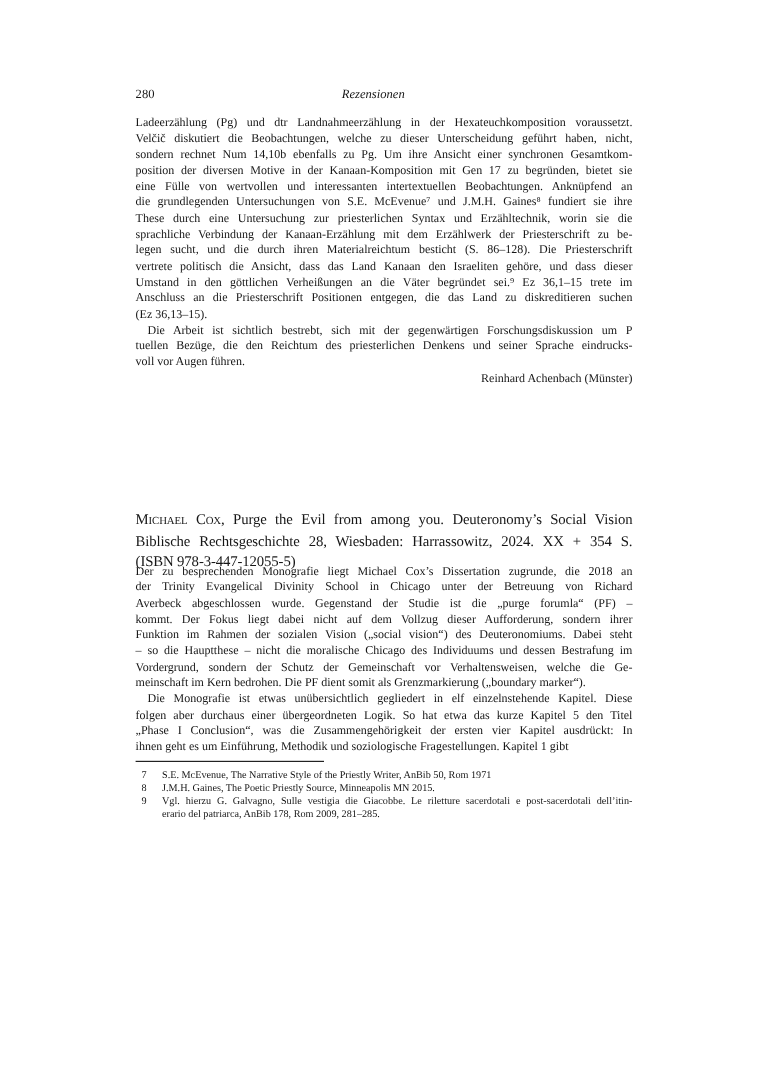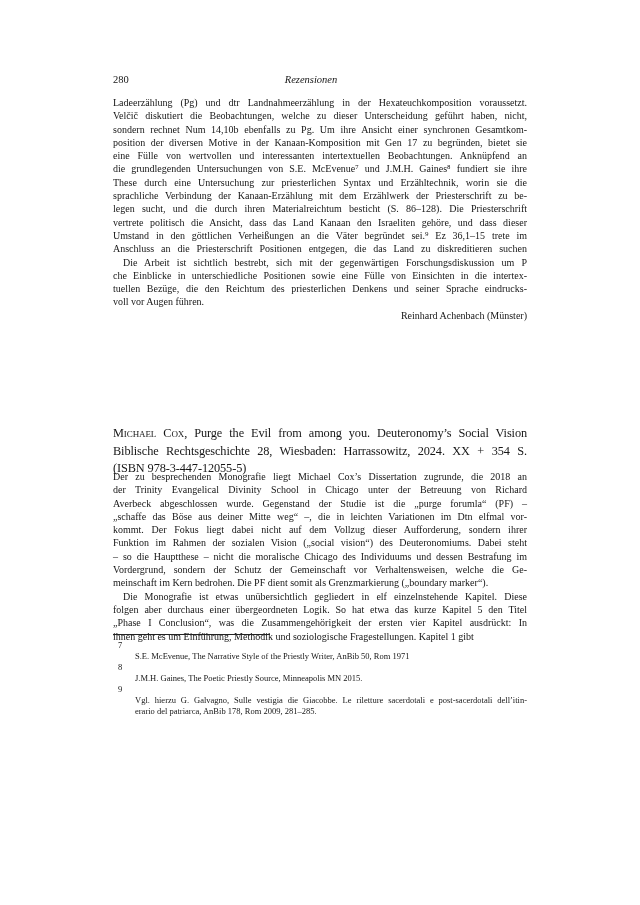--- a/index.html
+++ b/index.html
@@ -30,21 +30,21 @@
   .review2-heading{top:381px;font-size:12.3px;line-height:17.5px;letter-spacing:-0.1px;margin-top:44px;}
   .sc{font-variant:small-caps;}
 
   .review2-body{top:452px;margin-top:18px;}
 
   
   .fn-rule{top:634px;width:157px;height:1px;background:#222;}
   .footnotes{top:640px;font-size:8.5px;line-height:11px;}
   .fn-row{display:flex;}
   .fn-num{width:17px;padding-left:5px;flex:0 0 auto;}
-  .fn-text{flex:1 1 auto;min-width:0;margin-top:11px;}
+  .fn-text{flex:1 1 auto;min-width:0;}
 </style>
 </head>
 <body>
 
 <div class="page">
 
   <div class="block running-head">
     <span class="page-number">280</span>
     <span class="head-title">Rezensionen</span>
   </div>
@@ -56,24 +56,24 @@
         <div class="tl">sondern rechnet Num 14,10b ebenfalls zu Pg. Um ihre Ansicht einer synchronen Gesamtkom-</div>
         <div class="tl">position der diversen Motive in der Kanaan-Komposition mit Gen 17 zu begründen, bietet sie</div>
         <div class="tl">eine Fülle von wertvollen und interessanten intertextuellen Beobachtungen. Anknüpfend an</div>
         <div class="tl">die grundlegenden Untersuchungen von S.E. McEvenue⁷ und J.M.H. Gaines⁸ fundiert sie ihre</div>
         <div class="tl">These durch eine Untersuchung zur priesterlichen Syntax und Erzähltechnik, worin sie die</div>
         <div class="tl">sprachliche Verbindung der Kanaan-Erzählung mit dem Erzählwerk der Priesterschrift zu be-</div>
         <div class="tl">legen sucht, und die durch ihren Materialreichtum besticht (S. 86–128). Die Priesterschrift</div>
         <div class="tl">vertrete politisch die Ansicht, dass das Land Kanaan den Israeliten gehöre, und dass dieser</div>
         <div class="tl">Umstand in den göttlichen Verheißungen an die Väter begründet sei.⁹ Ez 36,1–15 trete im</div>
         <div class="tl">Anschluss an die Priesterschrift Positionen entgegen, die das Land zu diskreditieren suchen</div>
+        <div class="tl tl-last">(Ez 36,13–15).</div>
       </div>
     <div>
         <div class="tl tl-indent">Die Arbeit ist sichtlich bestrebt, sich mit der gegenwärtigen Forschungsdiskussion um P</div>
-        <div class="tl">che Einblicke in unterschiedliche Positionen sowie eine Fülle von Einsichten in die intertex-</div>
         <div class="tl">tuellen Bezüge, die den Reichtum des priesterlichen Denkens und seiner Sprache eindrucks-</div>
         <div class="tl tl-last">voll vor Augen führen.</div>
       </div>
     <div class="signature">Reinhard Achenbach (Münster)</div>
   </div>
 
   <div class="block review2-heading">
     <div class="tl">
       <span class="sc">Michael Cox</span><span>, Purge the Evil from among you. Deuteronomy’s Social Vision</span>
     </div>
@@ -81,21 +81,20 @@
         <div class="tl">Biblische Rechtsgeschichte 28, Wiesbaden: Harrassowitz, 2024. XX + 354 S.</div>
         <div class="tl tl-last">(ISBN 978-3-447-12055-5)</div>
       </div>
   </div>
 
   <div class="block bodytext review2-body">
     <div>
         <div class="tl">Der zu besprechenden Monografie liegt Michael Cox’s Dissertation zugrunde, die 2018 an</div>
         <div class="tl">der Trinity Evangelical Divinity School in Chicago unter der Betreuung von Richard</div>
         <div class="tl">Averbeck abgeschlossen wurde. Gegenstand der Studie ist die „purge forumla“ (PF) –</div>
-        <div class="tl">„schaffe das Böse aus deiner Mitte weg“ –, die in leichten Variationen im Dtn elfmal vor-</div>
         <div class="tl">kommt. Der Fokus liegt dabei nicht auf dem Vollzug dieser Aufforderung, sondern ihrer</div>
         <div class="tl">Funktion im Rahmen der sozialen Vision („social vision“) des Deuteronomiums. Dabei steht</div>
         <div class="tl">– so die Hauptthese – nicht die moralische Chicago des Individuums und dessen Bestrafung im</div>
         <div class="tl">Vordergrund, sondern der Schutz der Gemeinschaft vor Verhaltensweisen, welche die Ge-</div>
         <div class="tl tl-last">meinschaft im Kern bedrohen. Die PF dient somit als Grenzmarkierung („boundary marker“).</div>
       </div>
     <div>
         <div class="tl tl-indent">Die Monografie ist etwas unübersichtlich gegliedert in elf einzelnstehende Kapitel. Diese</div>
         <div class="tl">folgen aber durchaus einer übergeordneten Logik. So hat etwa das kurze Kapitel 5 den Titel</div>
         <div class="tl">„Phase I Conclusion“, was die Zusammengehörigkeit der ersten vier Kapitel ausdrückt: In</div>

